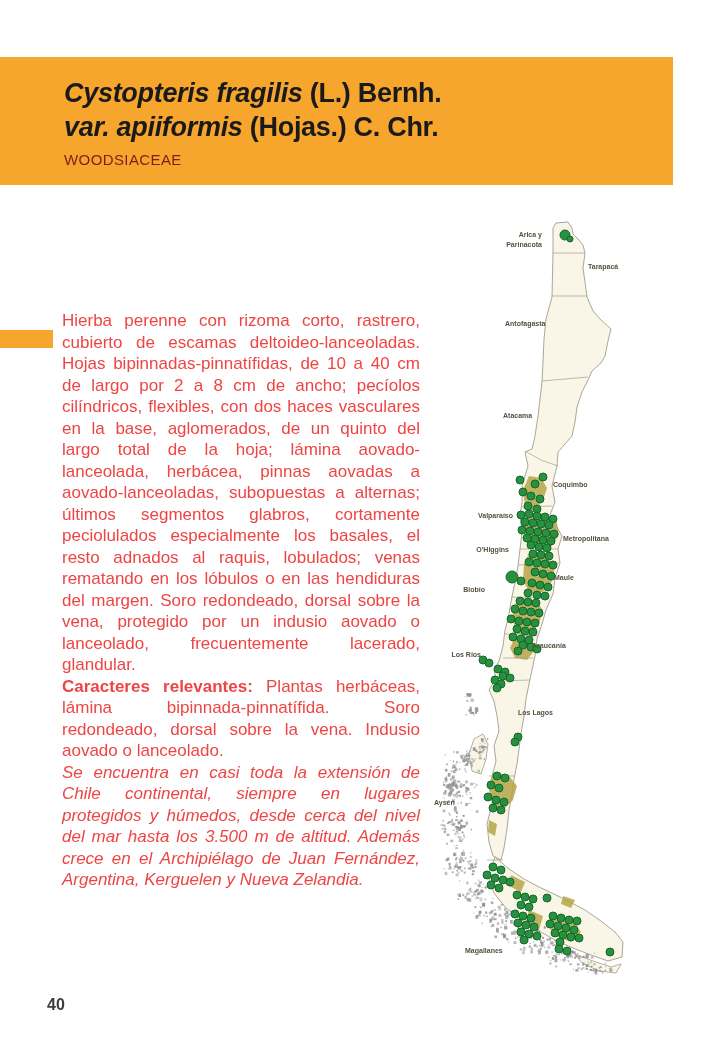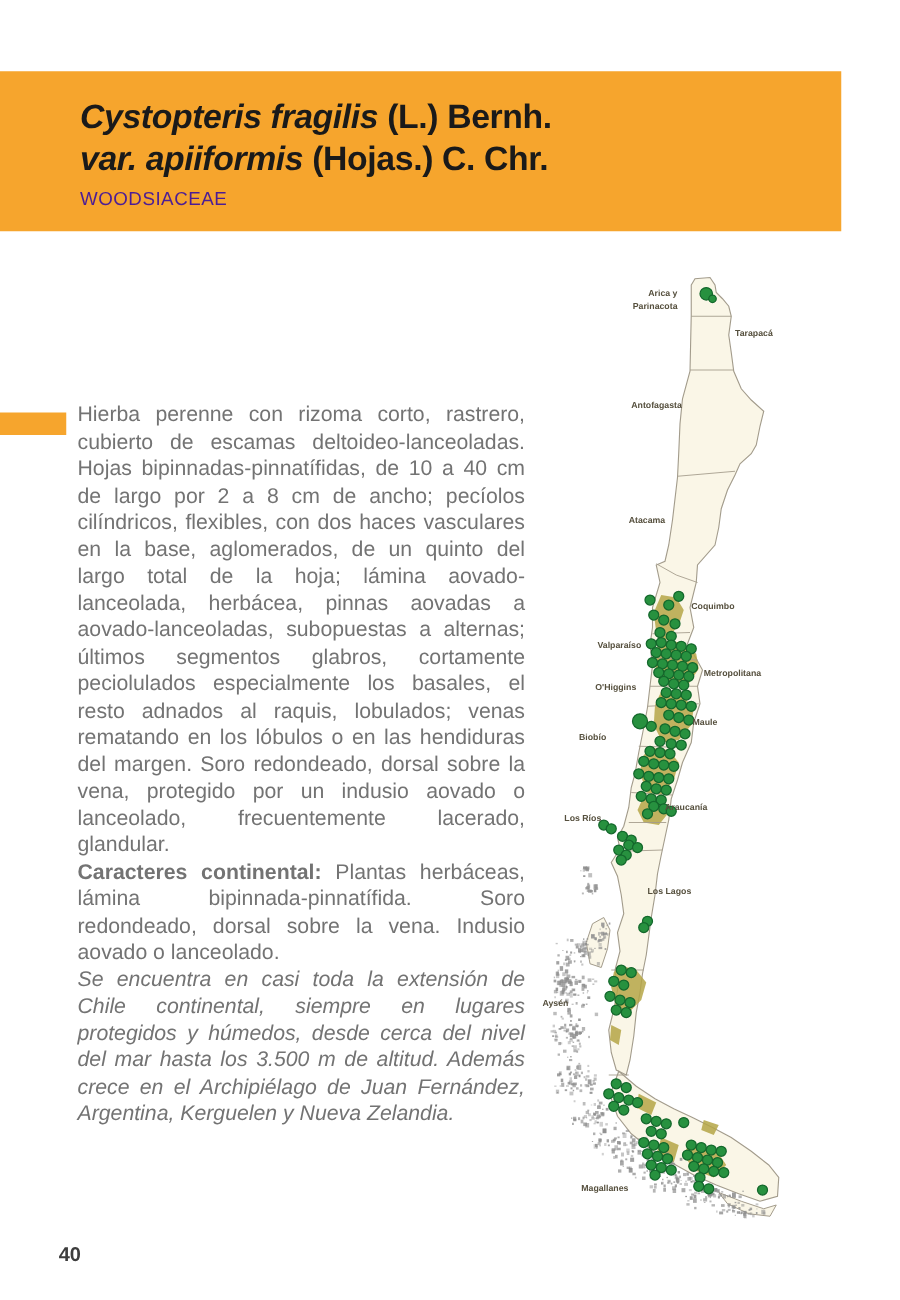--- a/index.html
+++ b/index.html
@@ -12,29 +12,29 @@
     position:absolute; left:0; top:57px; width:673px; height:128px;
     background:#F6A52D;
   }
   .header-inner { position:absolute; left:64px; top:19px; right:20px; }
   .title {
     font-size:27px; font-weight:bold; color:#1a1a1a; line-height:34px;
     letter-spacing:-0.3px; margin:0;
   }
   .title .it { font-style:italic; }
   .family {
-    margin-top:7px; font-size:15px; color:#4c1d95; letter-spacing:0.4px;
+    margin-top:7px; font-size:15px; color:#7f1d1d; letter-spacing:0.4px;
   }
   .accent-tab {
     position:absolute; left:0; top:330px; width:53px; height:18px;
     background:#F6A52D;
   }
   .text-col {
-    position:absolute; left:62px; top:321px; width:358px;
-    font-size:17px; line-height:21.5px; color:#737373;
+    position:absolute; left:62px; top:310px; width:358px;
+    font-size:17px; line-height:21.5px; color:#ef4444;
     text-align:justify;
   }
   .text-col p { margin:0; }
   .p2 { margin-top:10px; }
   .p3 { margin-top:14px;font-style:italic; }
   .bold { font-weight:bold; }
   .map-wrap { position:absolute; left:425px; top:220px; width:255px; height:770px; }
   .region-label {
     font-family:"Liberation Sans", sans-serif;
     font-weight:bold; font-size:7px; fill:#56503E;
@@ -60,21 +60,21 @@
         <span class="it">var. apiiformis</span><span> (Hojas.) C. Chr.</span>
       </h1>
       <div class="family">WOODSIACEAE</div>
     </div>
   </div>
 
   <div class="accent-tab"></div>
 
   <div class="text-col">
     <p class="p1">Hierba perenne con rizoma corto, rastrero, cubierto de escamas deltoideo-lanceoladas. Hojas bipinnadas-pinnatífidas, de 10 a 40 cm de largo por 2 a 8 cm de ancho; pecíolos cilíndricos, flexibles, con dos haces vasculares en la base, aglomerados, de un quinto del largo total de la hoja; lámina aovado-lanceolada, herbácea, pinnas aovadas a aovado-lanceoladas, subopuestas a alternas; últimos segmentos glabros, cortamente peciolulados especialmente los basales, el resto adnados al raquis, lobulados; venas rematando en los lóbulos o en las hendiduras del margen. Soro redondeado, dorsal sobre la vena, protegido por un indusio aovado o lanceolado, frecuentemente lacerado, glandular.</p>
-    <p class="p2"><span class="bold">Caracteres continental:</span><span> Plantas herbáceas, lámina bipinnada-pinnatífida. Soro redondeado, dorsal sobre la vena. Indusio aovado o lanceolado.</span></p>
+    <p class="p2"><span class="bold">Caracteres relevantes:</span><span> Plantas herbáceas, lámina bipinnada-pinnatífida. Soro redondeado, dorsal sobre la vena. Indusio aovado o lanceolado.</span></p>
     <p class="p3">Se encuentra en casi toda la extensión de Chile continental, siempre en lugares protegidos y húmedos, desde cerca del nivel del mar hasta los 3.500 m de altitud. Además crece en el Archipiélago de Juan Fernández, Argentina, Kerguelen y Nueva Zelandia.</p>
   </div>
 
   <div class="map-wrap">
     <svg id="chile-map" width="255" height="770" viewBox="0 0 255 770" xmlns="http://www.w3.org/2000/svg">
 
       <path d="M128,8 L131,3 L143,2 L147,8 L148,14 L153,19 L158,25 L160,33 L158,48 L160,62 L162,77
            L168,91 L176,100 L186,109 L183,121 L180,136 L176,143 L167,151 L163,160
            L157,172 L152,187 L150,202 L147,216 L133,232 L132,246 L127,266 L130,282 L125,295
            L132,307 L137,316 L133,329 L135,343 L130,358 L128,374 L121,390 L117,404 L112,419

